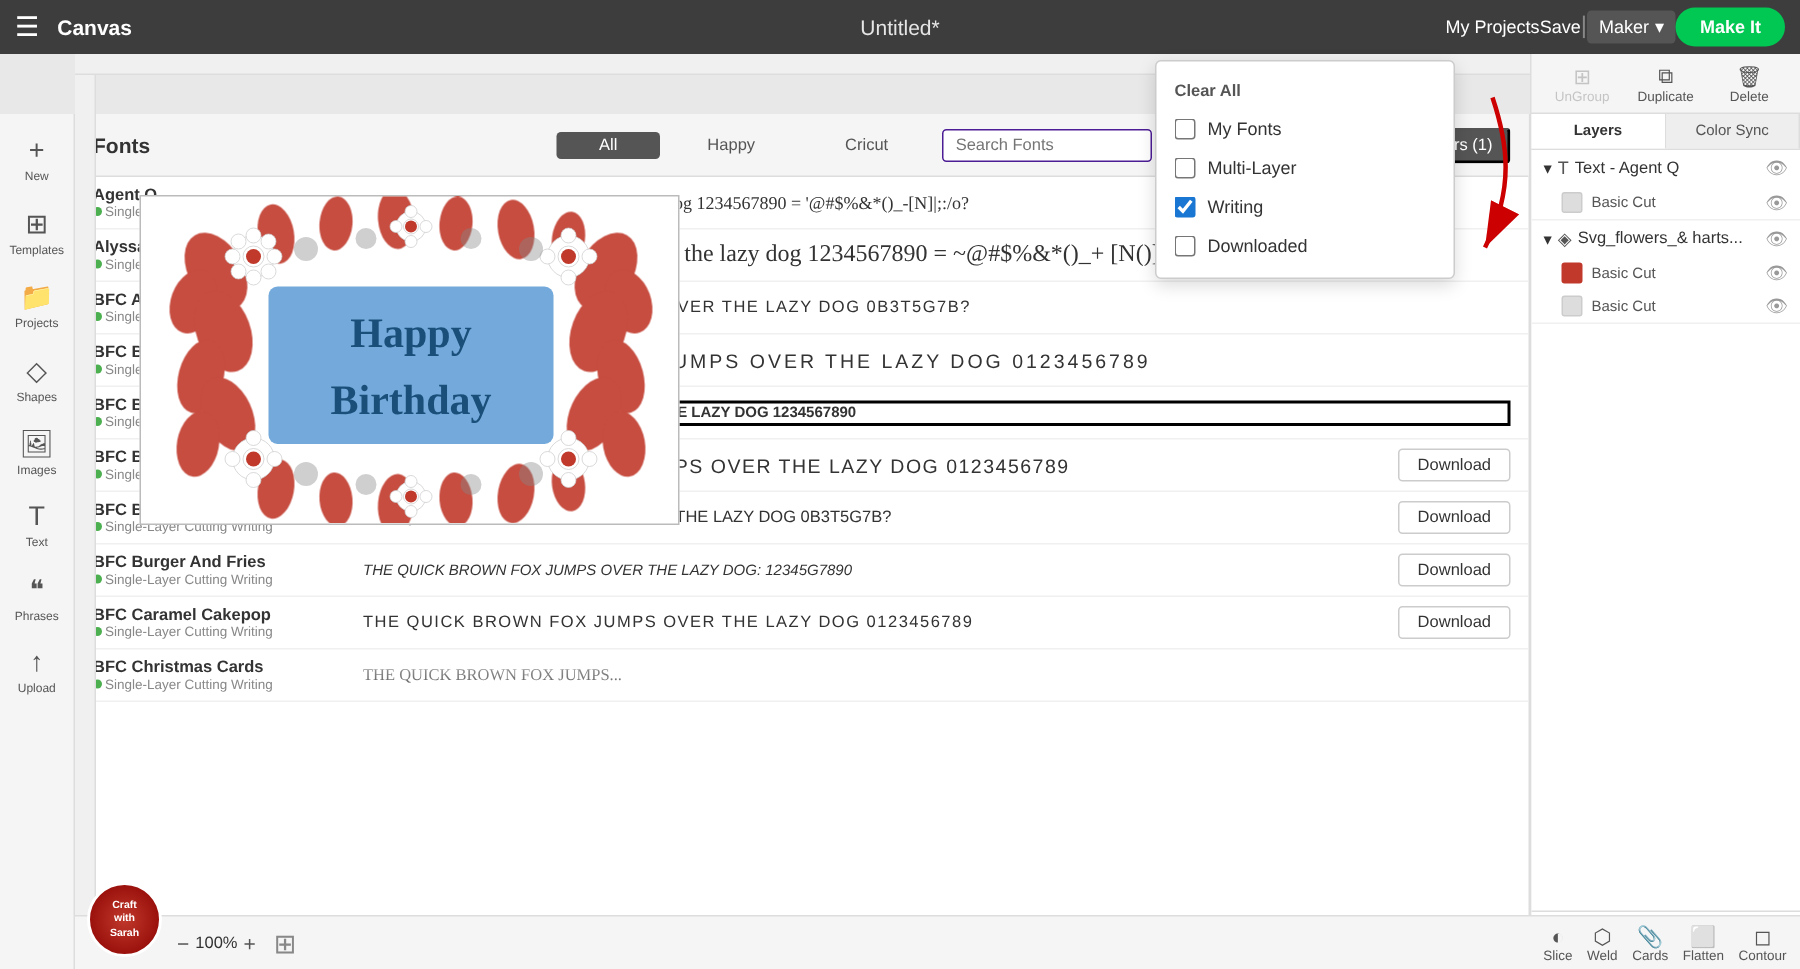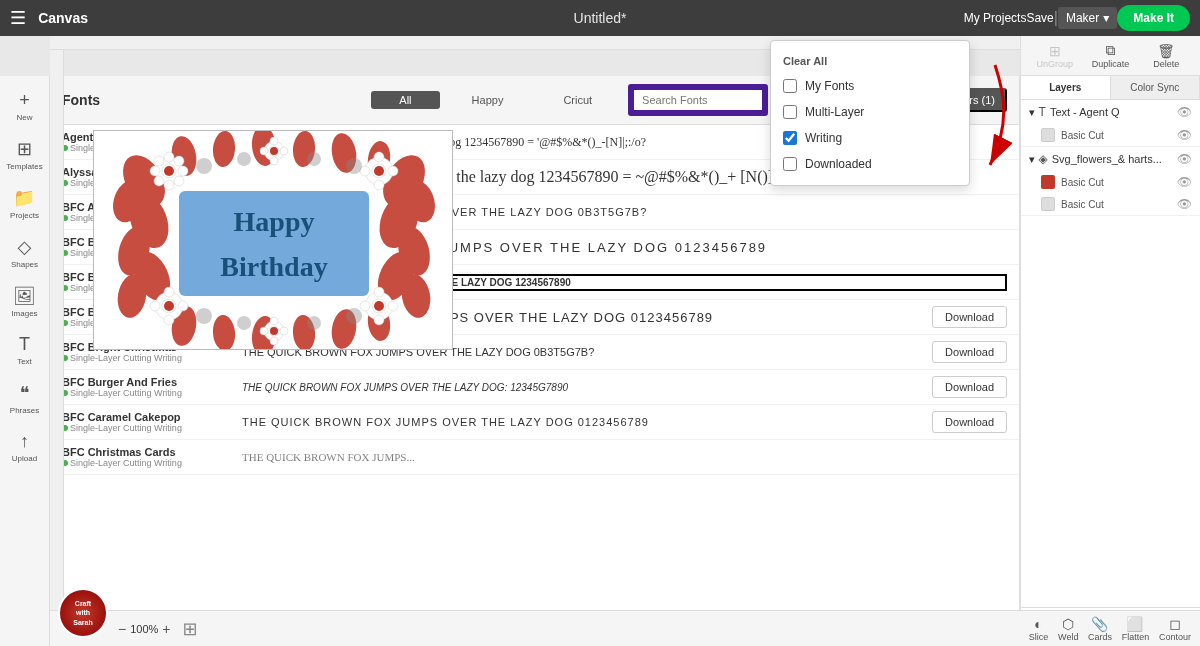--- a/index.html
+++ b/index.html
@@ -93,21 +93,21 @@
       border-radius: 3px;
       color: #555;
     }
     .filter-tab.active { background: #555; color: white; }
     #font-search {
       display: flex;
       align-items: center;
       gap: 4px;
     }
     #font-search input {
-      border: 6px solid #4c1d95;
+      border: 1px solid #4c1d95;
       border-radius: 3px;
       padding: 4px 8px;
       font-size: 11px;
       width: 140px;
     }
     #font-search .search-btn {
       background: #555;
       color: white;
       border: none;
       padding: 5px 8px;

